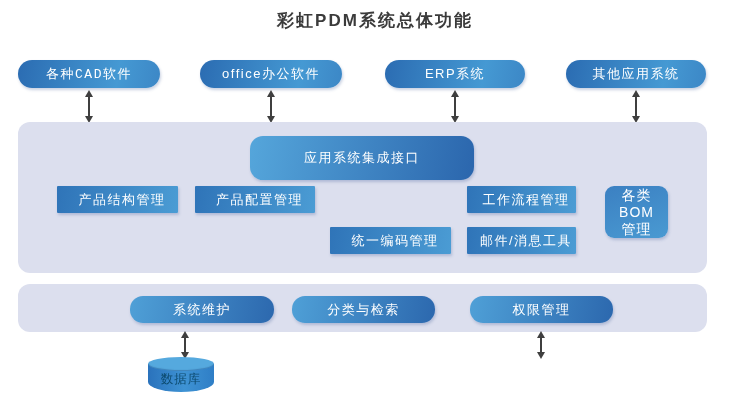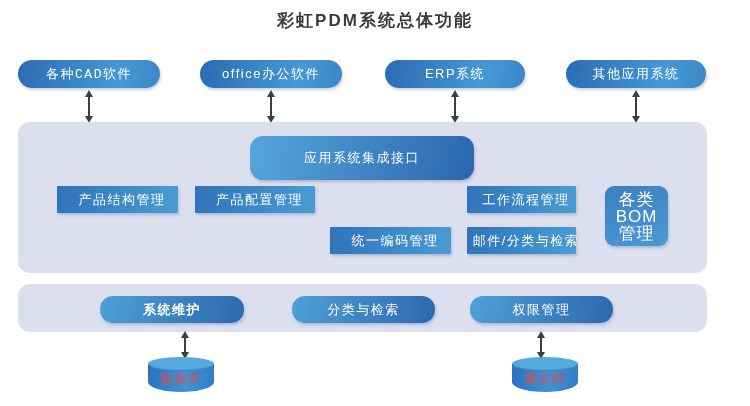--- a/index.html
+++ b/index.html
@@ -32,26 +32,26 @@
     background:linear-gradient(100deg,#55a6db 0%,#2b66ad 100%);
   }
   .grid{height:27px;border-radius:1px;background:linear-gradient(100deg,#2f74b8 0%,#4b9cd4 100%);padding-left:9px;}
   .g-c1{left:57px;width:112px;}
   .g-c2{left:195px;width:111px;}
   .g-c3{left:330px;width:112px;}
   .g-c4{left:467px;width:100px;}
   .g-r1{top:186px;}
   .g-r2{top:227px;}
   .bom{
-    left:605px;top:186px;width:63px;height:60px;border-radius:9px;
+    left:605px;top:186px;width:63px;height:52px;border-radius:9px;
     background:linear-gradient(160deg,#3b80c2 0%,#4a9ad2 100%);
-    flex-direction:column;line-height:17px;font-size:17px;letter-spacing:1px;
+    flex-direction:column;line-height:17px;font-size:14px;letter-spacing:1px;
   }
   .service{height:27px;border-radius:13px;background:linear-gradient(100deg,#4fa0d7 0%,#2c68ae 100%);}
-  .s1{left:100px;width:144px;top:296px;font-weight:bold;}
+  .s1{left:130px;width:144px;top:296px;}
   .s2{left:292px;width:143px;top:296px;}
   .s3{left:470px;width:143px;top:296px;}
   .varrow{position:absolute;width:2px;background:#3f3f3f;}
   .varrow::before,.varrow::after{
     content:"";position:absolute;left:-3px;width:0;height:0;
     border-left:4px solid transparent;border-right:4px solid transparent;
   }
   .varrow::before{top:-7px;border-bottom:7px solid #3f3f3f;}
   .varrow::after{bottom:-7px;border-top:7px solid #3f3f3f;}
   .a-row{top:97px;height:19px;}
@@ -61,21 +61,21 @@
     position:absolute;left:0;top:7px;width:66px;height:28px;
     background:linear-gradient(to right,#2a72bc 0%,#3e93d4 55%,#2f7ec6 100%);
     border-radius:0 0 33px 33px / 0 0 10px 10px;
   }
   .cyl-top{
     position:absolute;left:0;top:0;width:66px;height:14px;border-radius:50%;
     background:#55a9de;box-shadow:inset 0 -1px 1px rgba(20,60,120,.35);
   }
   .cyl-label{
     position:absolute;left:0;top:14px;width:66px;text-align:center;
-    color:#ef4444;font-size:12.5px;letter-spacing:1px;
+    color:#0c4a6e;font-size:12.5px;letter-spacing:1px;
   }
 </style>
 </head>
 <body>
 
 <div class="stage">
 
   <div class="title">彩虹PDM系统总体功能</div>
 
   <div class="node pill t1">各种CAD软件</div>
@@ -90,21 +90,21 @@
 
   <div class="layer layer1"></div>
 
   <div class="node integration">应用系统集成接口</div>
 
   <div class="node grid g-r1 g-c1">产品结构管理</div>
   <div class="node grid g-r1 g-c2">产品配置管理</div>
   <div class="node grid g-r1 g-c4">工作流程管理</div>
 
   <div class="node grid g-r2 g-c3">统一编码管理</div>
-  <div class="node grid g-r2 g-c4">邮件/分类与检索</div>
+  <div class="node grid g-r2 g-c4">邮件/消息工具</div>
 
   <div class="node bom">
     <span>各类</span>
     <span>BOM</span>
     <span>管理</span>
   </div>
 
   <div class="layer layer2"></div>
 
   <div class="node service s1">系统维护</div>
@@ -112,19 +112,14 @@
   <div class="node service s2">分类与检索</div>
 
   <div class="varrow a-bot" style="left:184px;"></div>
   <div class="varrow a-bot" style="left:540px;"></div>
 
   <div class="cyl" style="left:148px;top:357px;">
     <div class="cyl-body"></div>
     <div class="cyl-top"></div>
     <div class="cyl-label">数据库</div>
   </div>
-  <div class="cyl" style="left:512px;top:357px;">
-    <div class="cyl-body"></div>
-    <div class="cyl-top"></div>
-    <div class="cyl-label">图文档</div>
-  </div>
 
 </div>
 
 </body></html>

